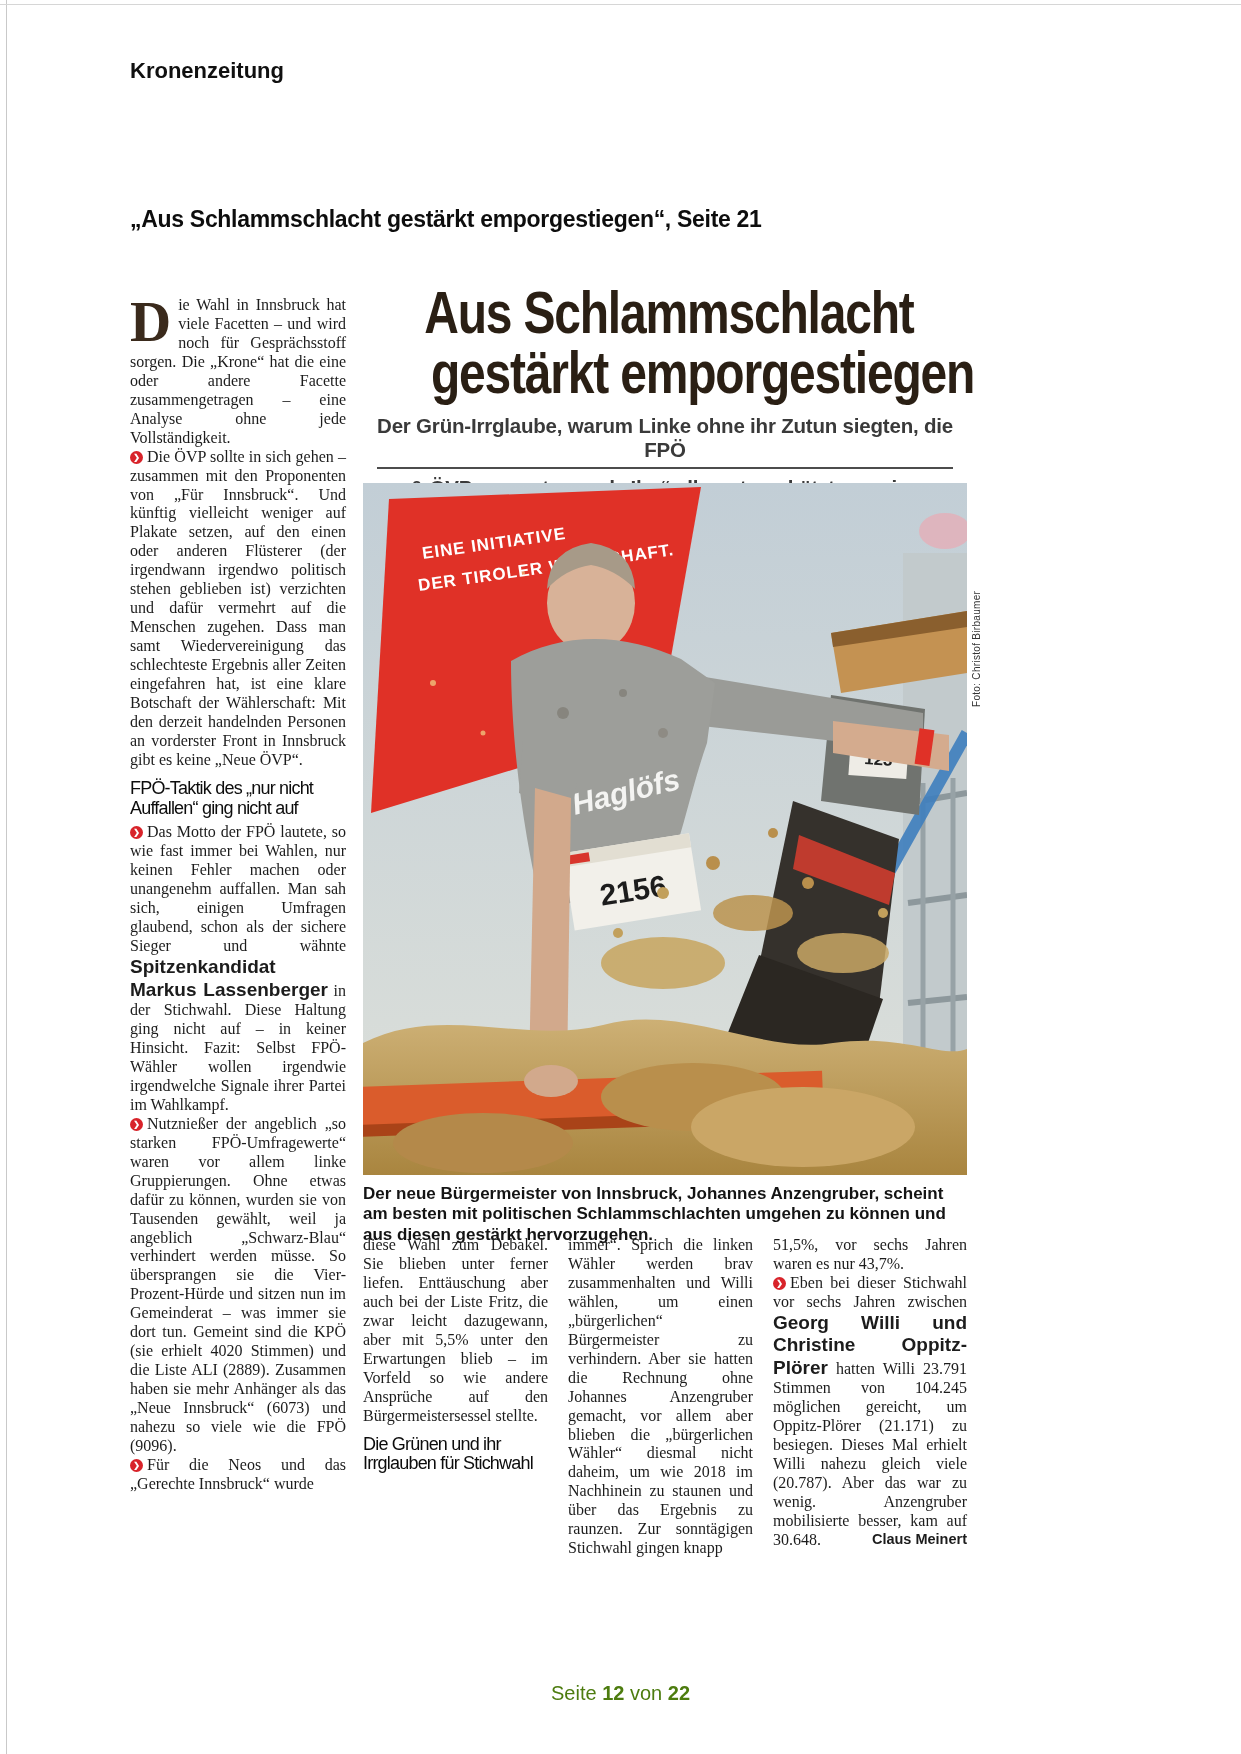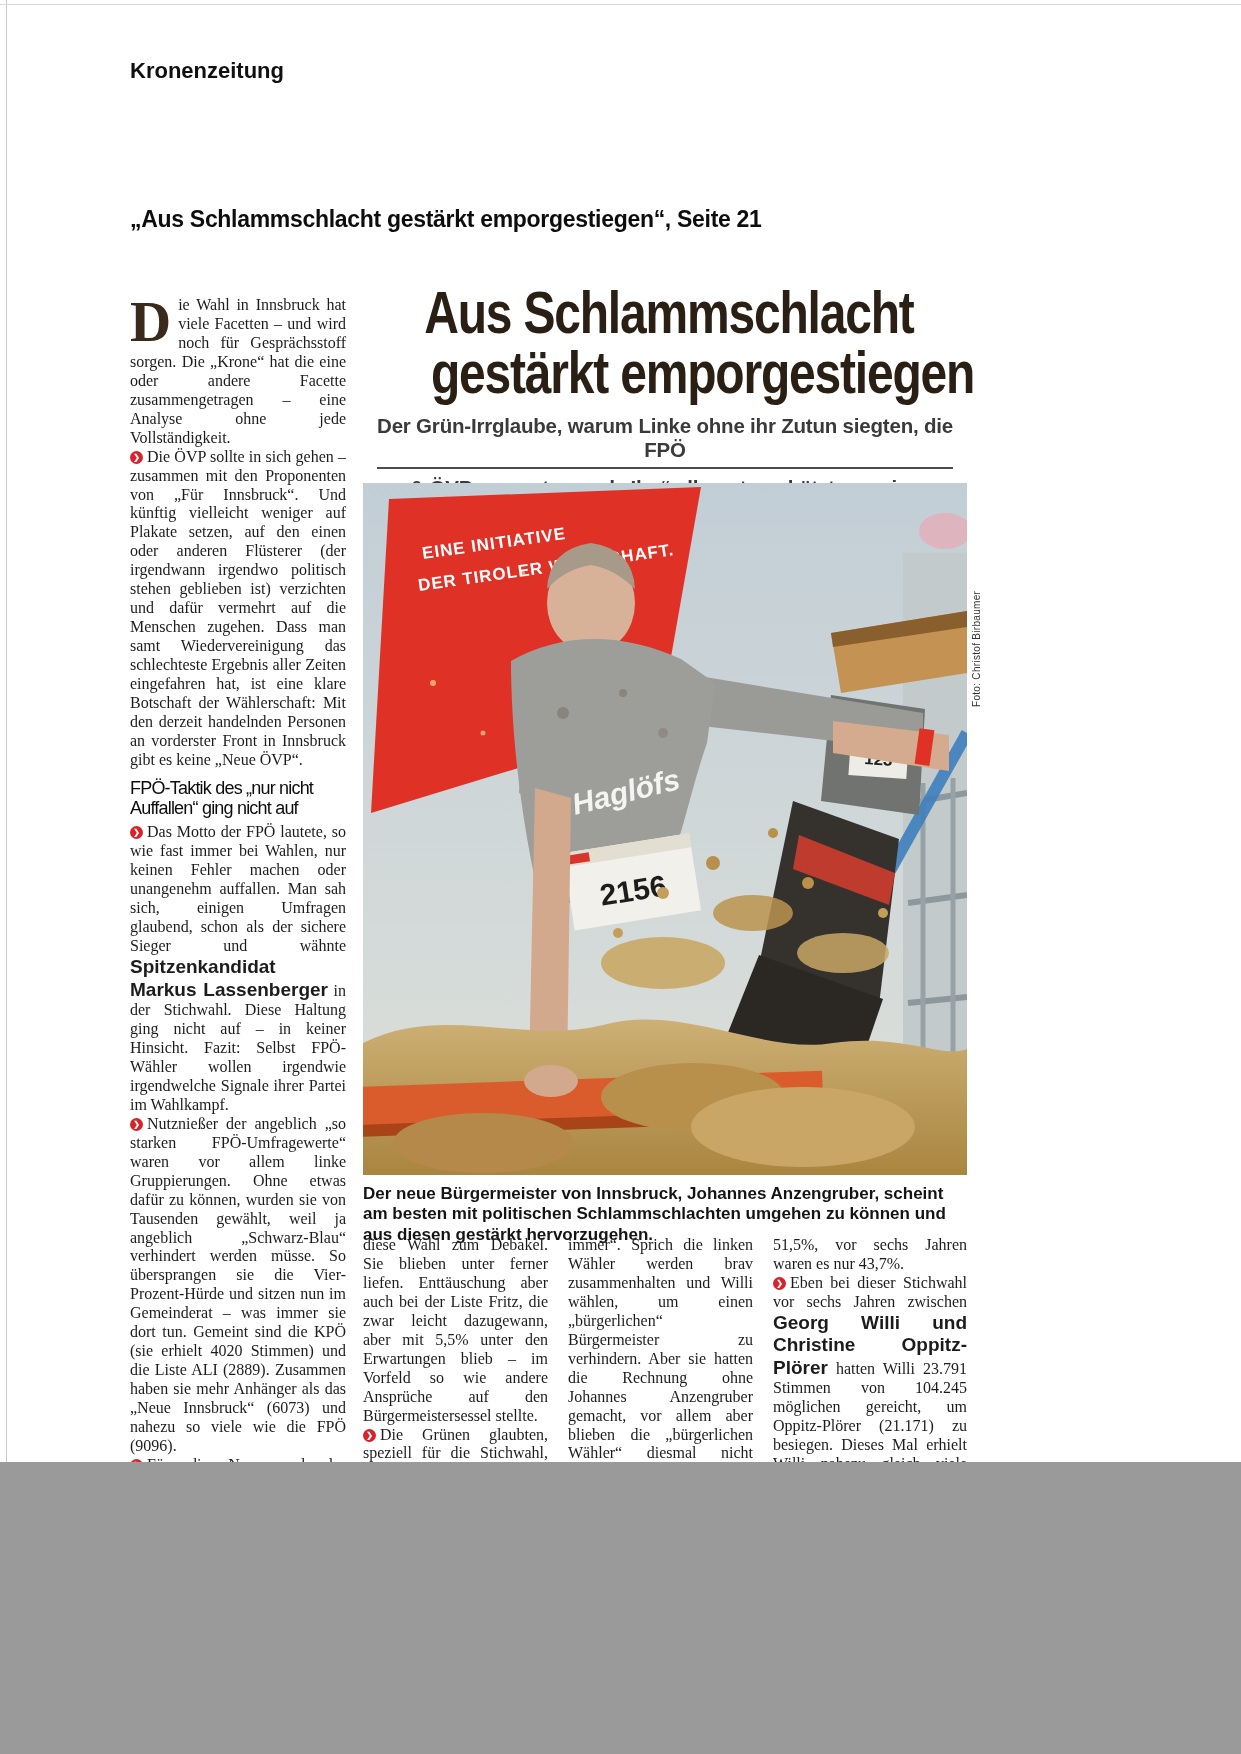--- a/index.html
+++ b/index.html
@@ -1,16 +1,16 @@
 <!DOCTYPE html>
 <html><head>
 <meta charset="utf-8">
 <style>
   html,body{margin:0;padding:0;background:#9a9a9a;}
-  .page{position:relative;width:1241px;height:1462px;background:#ffffff;margin:0 auto;
+  .page{position:relative;width:1241px;height:1754px;background:#ffffff;margin:0 auto;
         font-family:"Liberation Serif",serif;color:#1c1c1c;overflow:hidden;}
   .abs{position:absolute;}
   .artifact-v{left:6px;top:0;width:1px;height:1754px;background:#c9c9c9;}
   .artifact-h{left:0;top:4px;width:1241px;height:1px;background:#d6d6d6;}
 
   .site-header{left:130px;top:58px;font-family:"Liberation Sans",sans-serif;font-weight:bold;
                font-size:22px;color:#101010;}
   .headline-ref{left:130px;top:206px;font-family:"Liberation Sans",sans-serif;font-weight:bold;
                 font-size:23px;letter-spacing:-0.3px;color:#0d0d0d;}
 
@@ -174,21 +174,21 @@
   <div class="abs col col1">
       <p><span class="dropcap">D</span><span>ie Wahl in Innsbruck hat viele Facetten – und wird noch für Gesprächsstoff sorgen. Die „Krone“ hat die eine oder andere Facette zusammengetragen – eine Analyse ohne jede Vollständigkeit.</span></p>
       <p><span class="bullet">❯</span><span>Die ÖVP sollte in sich gehen – zusammen mit den Proponenten von „Für Innsbruck“. Und künftig vielleicht weniger auf Plakate setzen, auf den einen oder anderen Flüsterer (der irgendwann irgendwo politisch stehen geblieben ist) verzichten und dafür vermehrt auf die Menschen zugehen. Dass man samt Wiedervereinigung das schlechteste Ergebnis aller Zeiten eingefahren hat, ist eine klare Botschaft der Wählerschaft: Mit den derzeit handelnden Personen an vorderster Front in Innsbruck gibt es keine „Neue ÖVP“.</span></p>
       <h3 class="col-subhead">FPÖ-Taktik des „nur nicht Auffallen“ ging nicht auf</h3>
       <p><span class="bullet">❯</span><span>Das Motto der FPÖ lautete, so wie fast immer bei Wahlen, nur keinen Fehler machen oder unangenehm auffallen. Man sah sich, einigen Umfragen glaubend, schon als der sichere Sieger und wähnte </span><span class="bold-sans">Spitzenkandidat Markus Lassenberger</span><span> in der Stichwahl. Diese Haltung ging nicht auf – in keiner Hinsicht. Fazit: Selbst FPÖ-Wähler wollen irgendwie irgendwelche Signale ihrer Partei im Wahlkampf.</span></p>
       <p><span class="bullet">❯</span><span>Nutznießer der angeblich „so starken FPÖ-Umfragewerte“ waren vor allem linke Gruppierungen. Ohne etwas dafür zu können, wurden sie von Tausenden gewählt, weil ja angeblich „Schwarz-Blau“ verhindert werden müsse. So übersprangen sie die Vier-Prozent-Hürde und sitzen nun im Gemeinderat – was immer sie dort tun. Gemeint sind die KPÖ (sie erhielt 4020 Stimmen) und die Liste ALI (2889). Zusammen haben sie mehr Anhänger als das „Neue Innsbruck“ (6073) und nahezu so viele wie die FPÖ (9096).</span></p>
       <p><span class="bullet">❯</span><span>Für die Neos und das „Gerechte Innsbruck“ wurde</span></p>
     </div>
   <div class="abs col col2">
       <p><span>diese Wahl zum Debakel. Sie blieben unter ferner liefen. Enttäuschung aber auch bei der Liste Fritz, die zwar leicht dazugewann, aber mit 5,5% unter den Erwartungen blieb – im Vorfeld so wie andere Ansprüche auf den Bürgermeistersessel stellte.</span></p>
-      <p><span class="bullet">❯</span><span>Die Grünen glaubten, speziell für die Stichwahl, dass es „Eh so laufen wird, wie</span></p>
+      <h3 class="col-subhead">Die Grünen und ihr Irrglauben für Stichwahl</h3>
     </div>
   <div class="abs col col3">
       <p><span>immer“. Sprich die linken Wähler werden brav zusammenhalten und Willi wählen, um einen „bürgerlichen“ Bürgermeister zu verhindern. Aber sie hatten die Rechnung ohne Johannes Anzengruber gemacht, vor allem aber blieben die „bürgerlichen Wähler“ diesmal nicht daheim, um wie 2018 im Nachhinein zu staunen und über das Ergebnis zu raunzen. Zur sonntägigen Stichwahl gingen knapp</span></p>
     </div>
   <div class="abs col col4">
       <p><span>51,5%, vor sechs Jahren waren es nur 43,7%.</span></p>
       <p><span class="bullet">❯</span><span>Eben bei dieser Stichwahl vor sechs Jahren zwischen </span><span class="bold-sans">Georg Willi und Christine Oppitz-Plörer</span><span> hatten Willi 23.791 Stimmen von 104.245 möglichen gereicht, um Oppitz-Plörer (21.171) zu besiegen. Dieses Mal erhielt Willi nahezu gleich viele (20.787). Aber das war zu wenig. Anzengruber mobilisierte besser, kam auf 30.648.</span><span class="author">Claus Meinert</span></p>
     </div>
 
   <div class="abs footer">

